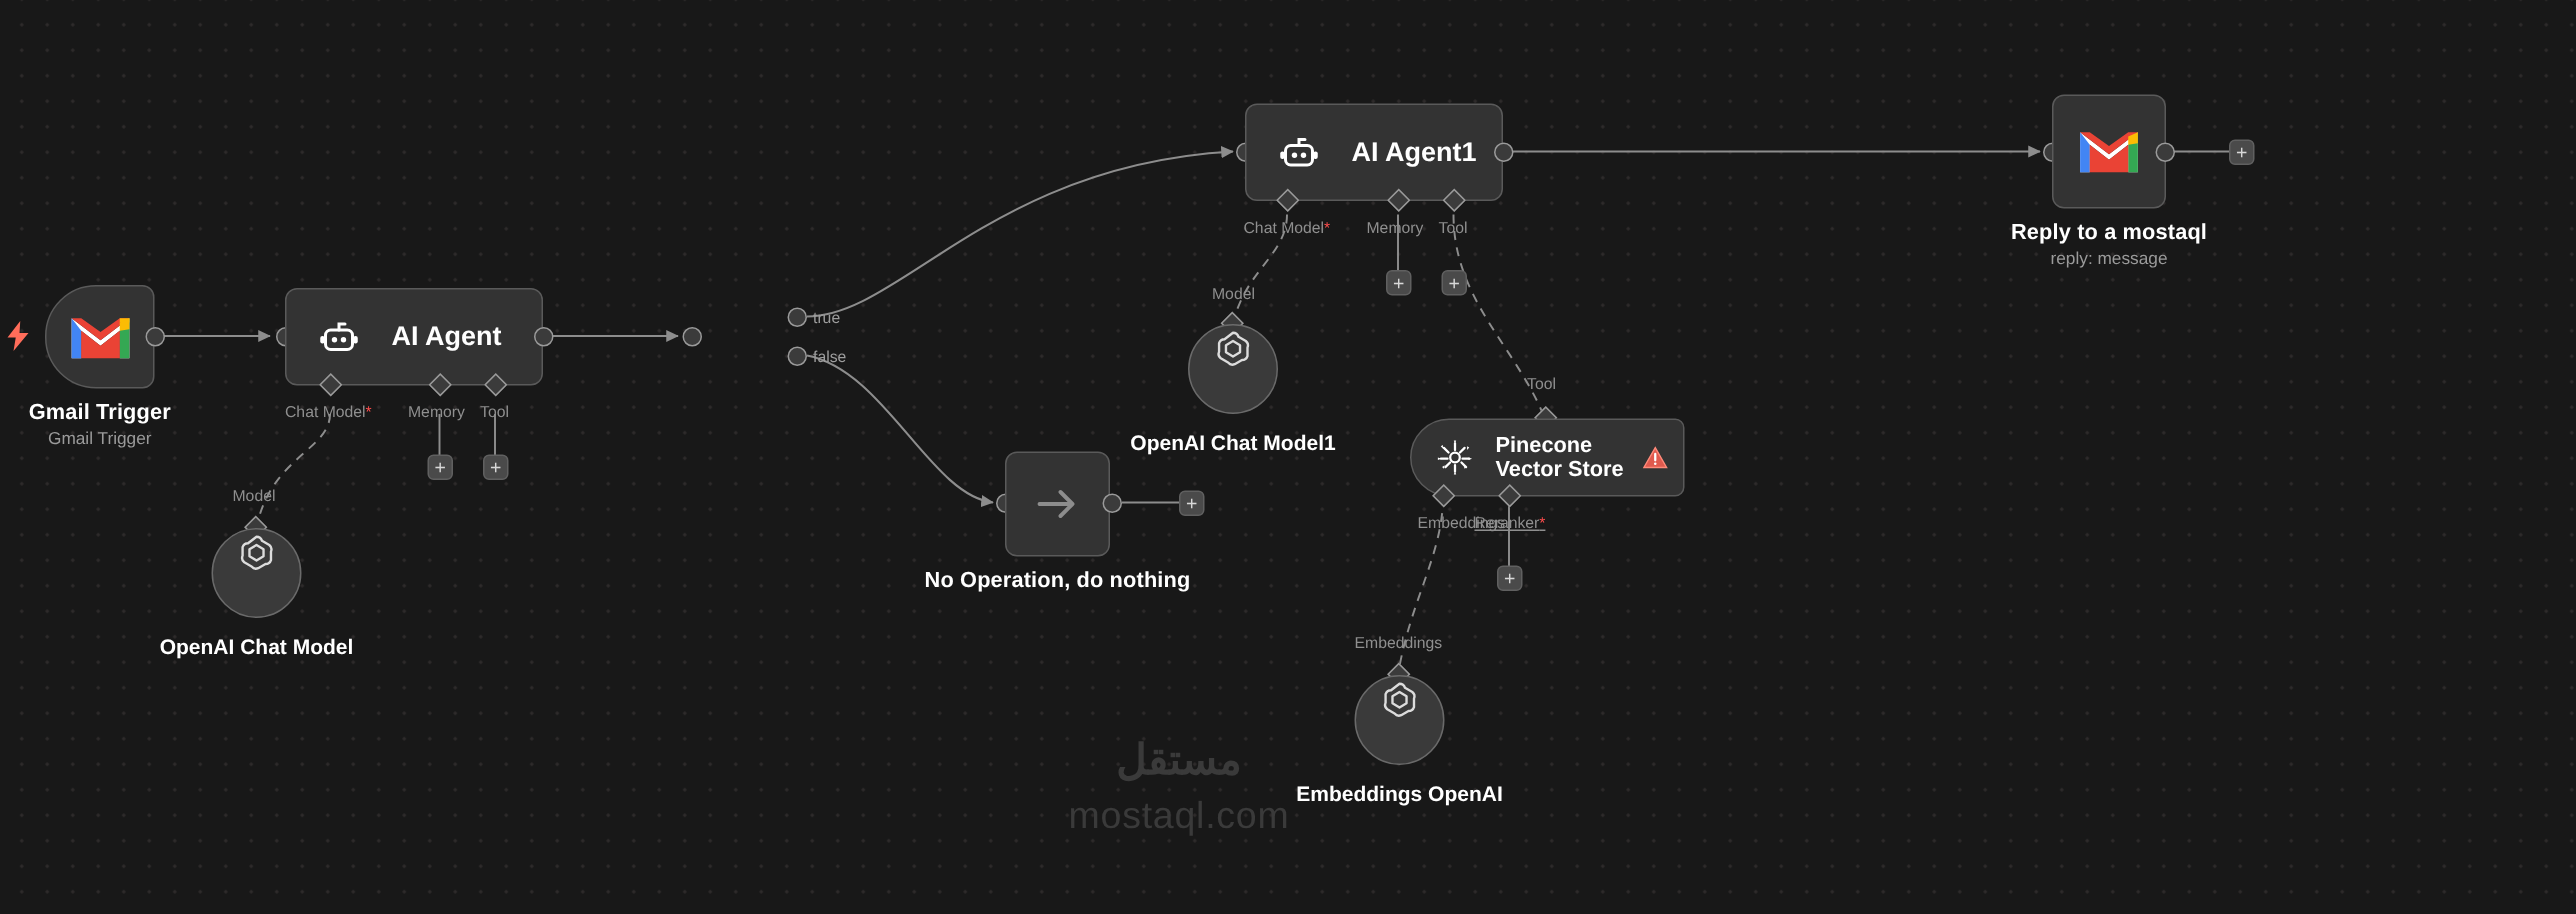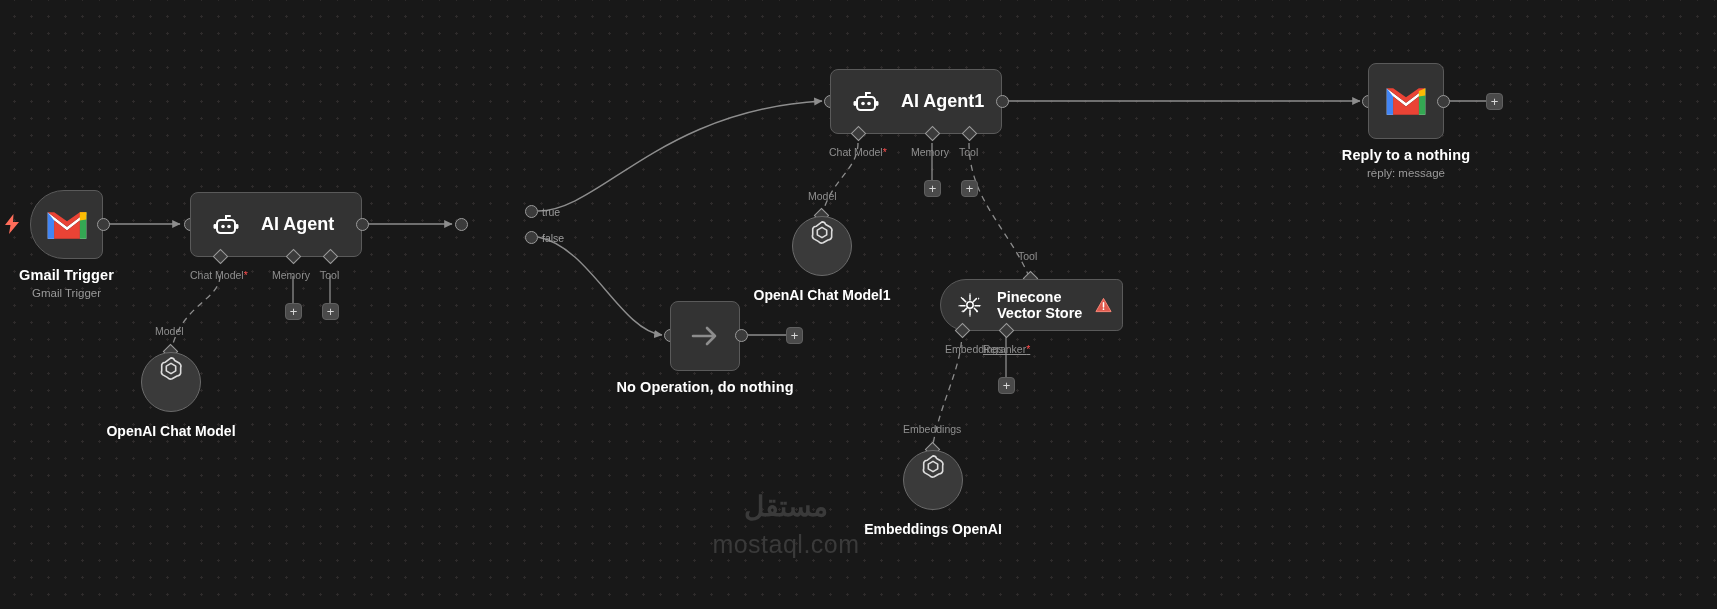--- a/index.html
+++ b/index.html
@@ -355,21 +355,21 @@
     <span>
       <svg width="44" height="34" viewBox="0 0 48 36">
         <path d="M3 4 L24 20 L45 4 L45 33 L38 33 L38 13 L24 24 L10 13 L10 33 L3 33 Z" fill="#ffffff"></path>
         <path d="M3 4 L3 33 L10 33 L10 13 Z" fill="#4285f4"></path>
         <path d="M45 4 L45 33 L38 33 L38 13 Z" fill="#34a853"></path>
         <path d="M3 4 L24 20 L45 4 L38 4 L24 14 L10 4 Z" fill="#ea4335"></path>
         <path d="M10 13 L10 33 L38 33 L38 13 L24 24 Z" fill="#ea4335"></path>
         <path d="M38 7 L45 4 L45 12 L38 13 Z" fill="#fbbc04"></path>
       </svg>
     </span>
-    <span class="nodelabel">Reply to a nothing</span>
+    <span class="nodelabel">Reply to a mostaql</span>
     <span class="nodesub">reply: message</span>
   </div>
   <div class="ep" style="left:1437px; top:95px;"></div>
   <div class="plusbtn" style="left:1486px; top:93px;">+</div>
 
   <div id="watermark">
     <div class="ar">مستقل</div>
     <div class="en">mostaql.com</div>
   </div>
 

